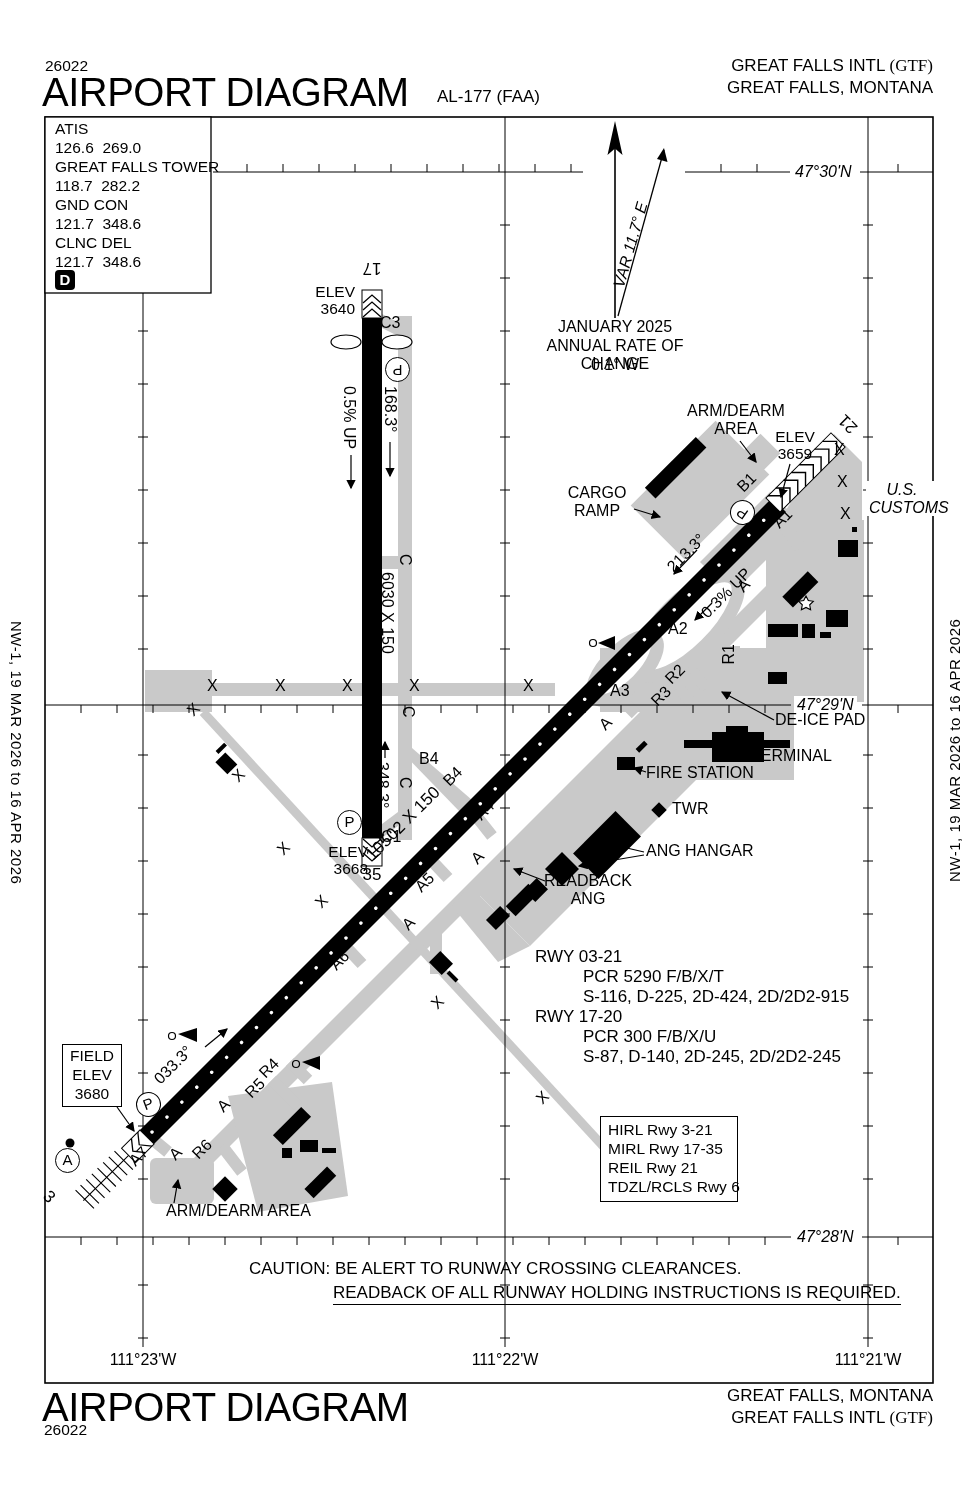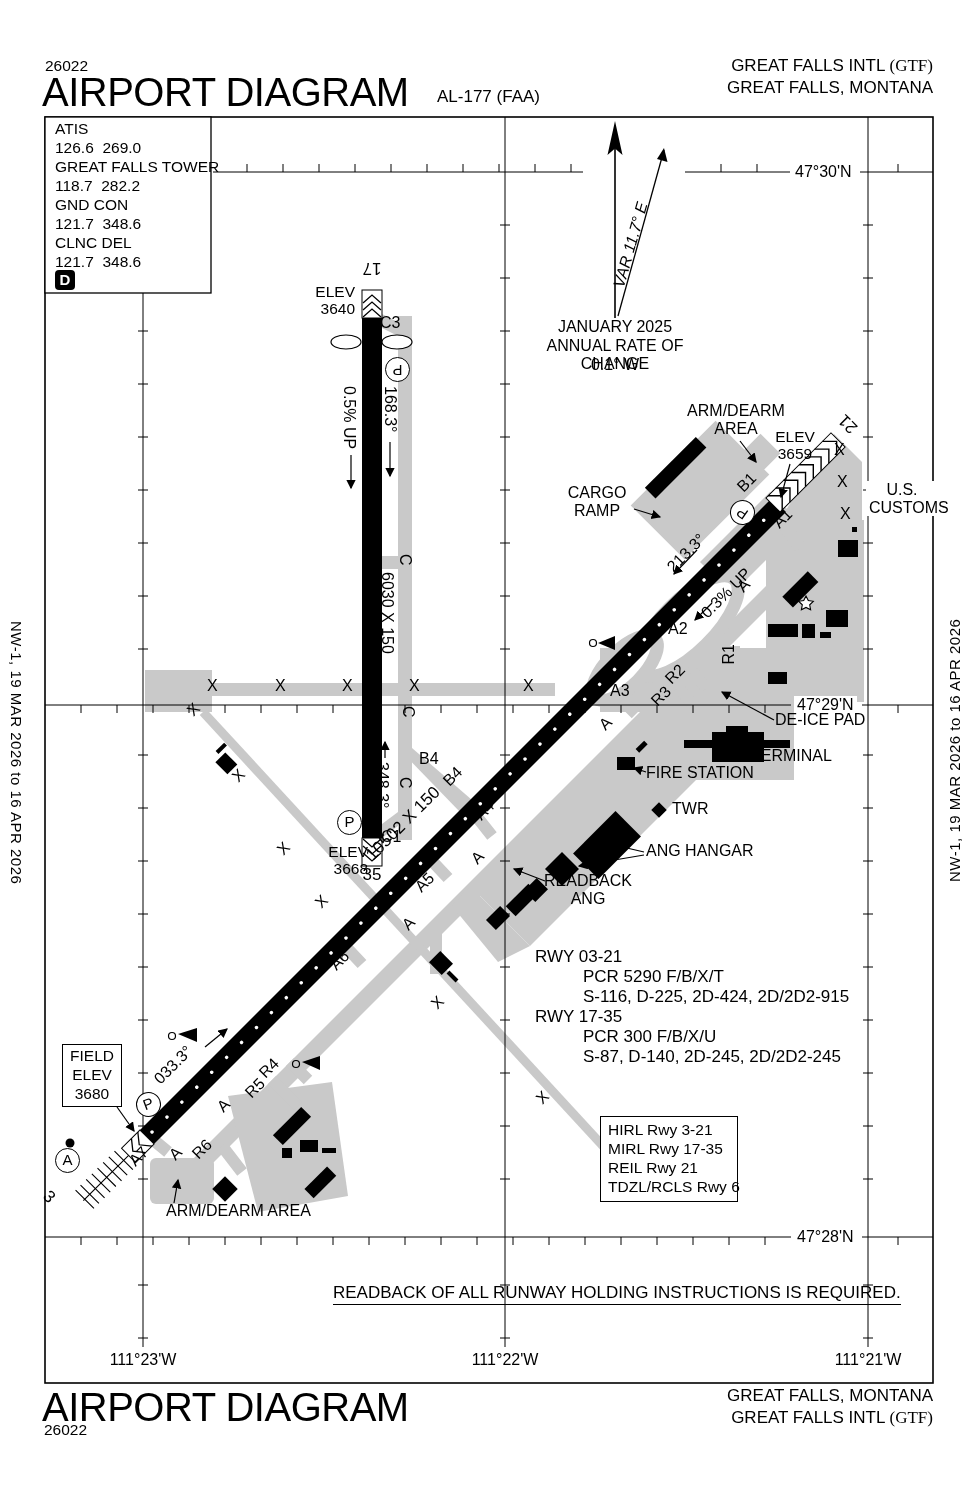--- a/index.html
+++ b/index.html
@@ -21,21 +21,21 @@
   .vt{writing-mode:vertical-rl;}
   .vt180{writing-mode:vertical-rl;transform:rotate(180deg);transform-origin:center;}
   .circ{position:absolute;width:23px;height:23px;border:1.7px solid #000;border-radius:50%;
         text-align:center;font:15px/21px "Liberation Sans",sans-serif;background:#fff;}
   .dbox{position:absolute;width:20px;height:20px;background:#000;color:#fff;border-radius:4px;
         text-align:center;font:bold 15px/20px "Liberation Sans",sans-serif;}
   .fbox{position:absolute;border:1.6px solid #000;text-align:center;background:#fff;
         font:15.5px/1.22 "Liberation Sans",sans-serif;white-space:pre-line;padding:2px 4px;}
   .lightbox{position:absolute;border:1.4px solid #000;background:#fff;}
   .ul{border-bottom:1.6px solid #000;padding-bottom:1px;}
-  .wbg{background:#fff;padding:0 3px;}
+  .wbg{background:#fff;padding:0 3px;font-style:italic;}
   .marg{position:absolute;font:15px "Liberation Sans",sans-serif;letter-spacing:.5px;text-align:center;}
 </style>
 </head>
 <body>
 
 <div class="page">
 
 <svg width="978" height="1500" viewBox="0 0 978 1500">
   <defs>
     <marker id="ah" markerWidth="9" markerHeight="9" refX="7" refY="4" orient="auto">
@@ -328,30 +328,31 @@
 
 <div class="circ" style="left:385px;top:357px;transform:rotate(180deg)">P</div>
 <div class="circ" style="left:730px;top:500px;transform:rotate(215deg)">P</div>
 <div class="circ" style="left:337px;top:810px">P</div>
 <div class="circ" style="left:136px;top:1092px;transform:rotate(-20deg)">P</div>
 <div class="circ" style="left:55px;top:1148px">A</div>
 
 <div class="lbl s17" style="left:535px;top:948px">RWY 03-21</div>
 <div class="lbl s17" style="left:583px;top:968px">PCR 5290 F/B/X/T</div>
 <div class="lbl s17" style="left:583px;top:988px">S-116, D-225, 2D-424, 2D/2D2-915</div>
-<div class="lbl s17" style="left:535px;top:1008px">RWY 17-35</div>
+<div class="lbl s17" style="left:535px;top:1008px">RWY 17-20</div>
 <div class="lbl s17" style="left:583px;top:1028px">PCR 300 F/B/X/U</div>
 <div class="lbl s17" style="left:583px;top:1048px">S-87, D-140, 2D-245, 2D/2D2-245</div>
 
 <div class="lightbox" style="left:600px;top:1116px;width:136px;height:84px"></div>
 <div class="lbl s15" style="left:608px;top:1121px">HIRL Rwy 3-21</div>
 <div class="lbl s15" style="left:608px;top:1140px">MIRL Rwy 17-35</div>
 <div class="lbl s15" style="left:608px;top:1159px">REIL Rwy 21</div>
 <div class="lbl s15" style="left:608px;top:1178px">TDZL/RCLS Rwy 6</div>
 
+<div class="lbl s17" style="left:249px;top:1260px">CAUTION: BE ALERT TO RUNWAY CROSSING CLEARANCES.</div>
 <div class="lbl s17 ul" style="left:333px;top:1284px">READBACK OF ALL RUNWAY HOLDING INSTRUCTIONS IS REQUIRED.</div>
 
 <div class="marg vt" style="left:8px;top:555px;height:395px">NW-1,  19 MAR 2026  to  16 APR 2026</div>
 <div class="marg vt180" style="left:946px;top:550px;height:400px">NW-1,  19 MAR 2026  to  16 APR 2026</div>
 
 <div class="lbl big" style="left:42px;top:1385px">AIRPORT DIAGRAM</div>
 <div class="lbl s15" style="left:44px;top:1421px">26022</div>
 <div class="lbl s17 rt" style="left:600px;top:1387px;width:333px">GREAT FALLS, MONTANA</div>
 <div class="lbl s17 rt" style="left:600px;top:1409px;width:333px"><span>GREAT FALLS INTL </span><span class="serif">(GTF)</span></div>
 

